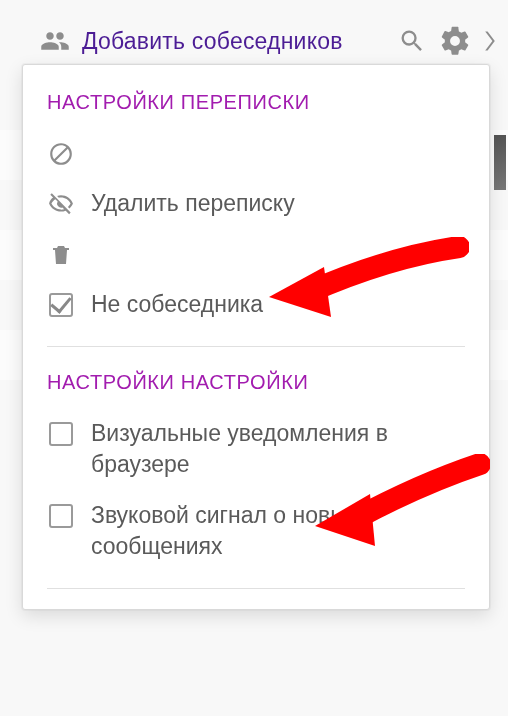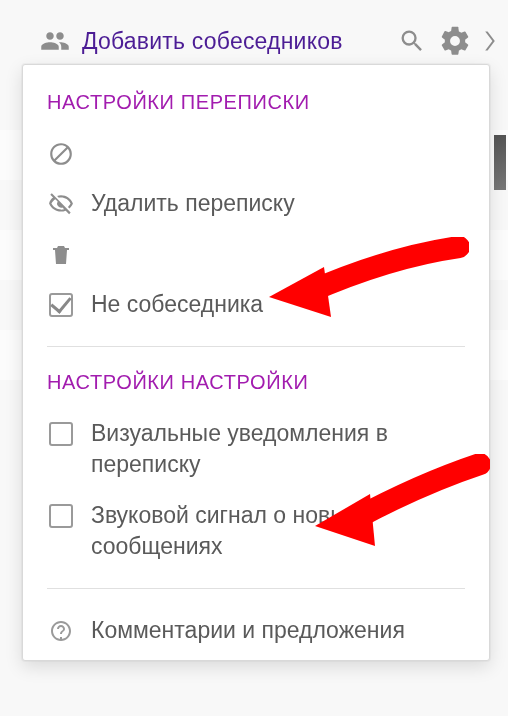--- a/index.html
+++ b/index.html
@@ -203,40 +203,32 @@
   </div>
 
   <div class="divider"></div>
 
   <div class="section-title">НАСТРОЙКИ НАСТРОЙКИ</div>
 
   <div class="item">
     <span class="icon-slot">
       <span class="checkbox"></span>
     </span>
-    <span class="text">Визуальные уведомления в переписку</span>
+    <span class="text">Визуальные уведомления в браузере</span>
   </div>
 
   <div class="item">
     <span class="icon-slot">
       <span class="checkbox"></span>
     </span>
     <span class="text">Звуковой сигнал о новых сообщениях</span>
   </div>
 
   <div class="divider"></div>
 
-  <div class="item">
-    <span class="icon-slot">
-      <svg viewBox="0 0 24 24" width="24" height="24">
-          <path fill="#9a9a9a" d="M11 18h2v2h-2v-2zm1-16C6.48 2 2 6.48 2 12s4.48 10 10 10 10-4.48 10-10S17.52 2 12 2zm0 18c-4.41 0-8-3.59-8-8s3.59-8 8-8 8 3.59 8 8-3.59 8-8 8zm0-14c-2.21 0-4 1.79-4 4h2c0-1.1.9-2 2-2s2 .9 2 2c0 2-3 1.75-3 5h2c0-2.25 3-2.5 3-5 0-2.21-1.79-4-4-4z"></path>
-        </svg>
-    </span>
-    <span class="text">Комментарии и предложения</span>
-  </div>
 
 </div>
 
 <div class="arrow arrow1">
   <svg viewBox="0 0 200 90" width="200" height="90">
     <defs></defs>
     <path d="M190 10 Q120 20 40 55" stroke="#ff0000" stroke-width="22" fill="none" stroke-linecap="round"></path>
     <polygon points="0,60 55,30 62,80" fill="#ff0000"></polygon>
   </svg>
 </div>

